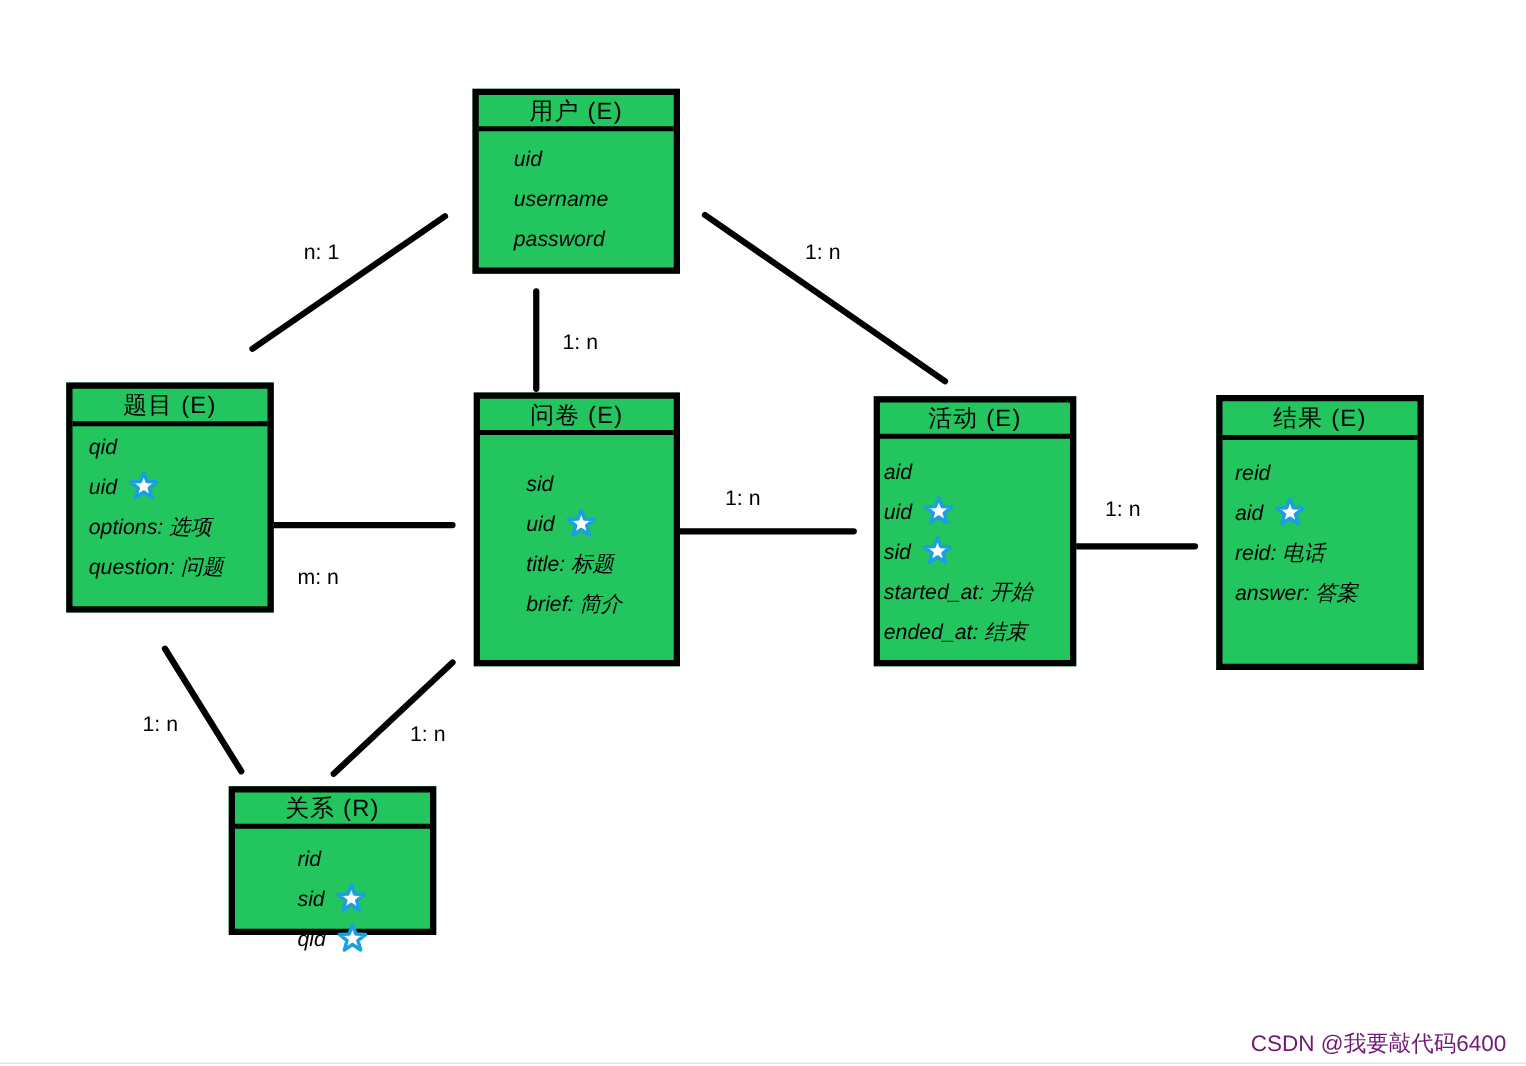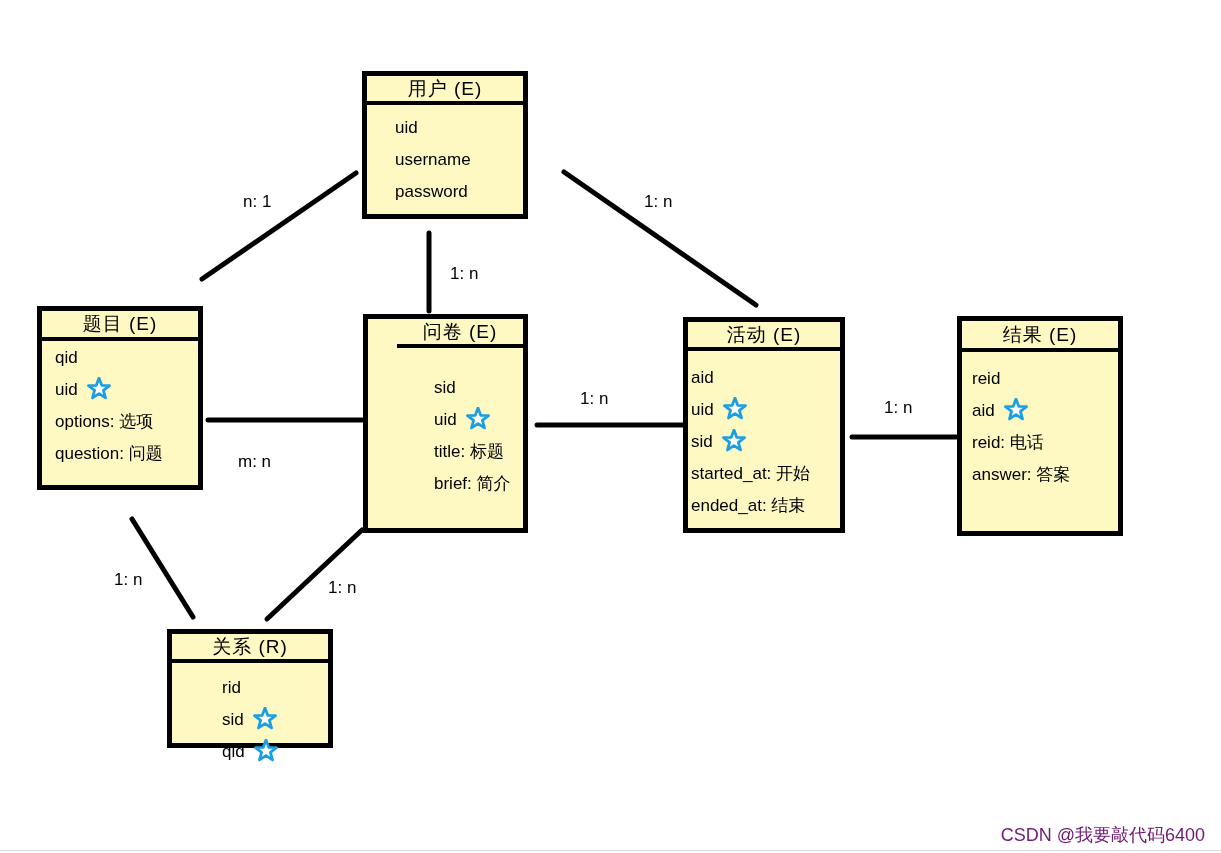--- a/index.html
+++ b/index.html
@@ -18,36 +18,38 @@
   .lines-layer {
     position: absolute;
     left: 0; top: 0;
     width: 1221px;
     height: 853px;
     z-index: 1;
   }
   .entity {
     position: absolute;
     border: 5px solid #000000;
-    background: #fef9c3;
+    background: #22c55e;
     box-sizing: border-box;
     z-index: 2;
+    margin-left: 16px;
   }
   .entity-header {
     border-bottom: 4px solid #000000;
     display: flex;
     align-items: center;
     justify-content: center;
     font-size: 19px;
     color: #000000;
     letter-spacing: 1px;
     white-space: nowrap;
   }
   .entity-body {
     box-sizing: border-box;
+    font-style: italic;
   }
   .attr-row {
     height: 32px;
     line-height: 32px;
     font-size: 17px;
     color: #000000;
     white-space: nowrap;
   }
   .attr-row .star {
     display: inline-block;
@@ -84,21 +86,21 @@
 
   
   #entity-user     { left: 362px; top:  71px; width: 166px; height: 148px; }
   #entity-user     .entity-header { height: 25px; }
   #entity-user     .entity-body { padding: 7px 0 0 28px; }
 
   #entity-question { left:  37px; top: 306px; width: 166px; height: 184px; }
   #entity-question .entity-header { height: 26px; }
   #entity-question .entity-body { padding: 1px 0 0 13px; }
 
-  #entity-survey   { left: 363px; top: 314px; width: 165px; height: 219px; padding-left: 29px; }
+  #entity-survey   { left: 363px; top: 314px; width: 165px; height: 219px; }
   #entity-survey   .entity-header { height: 25px; }
   #entity-survey   .entity-body { padding: 24px 0 0 37px; }
 
   #entity-activity { left: 683px; top: 317px; width: 162px; height: 216px; }
   #entity-activity .entity-header { height: 25px; }
   #entity-activity .entity-body { padding: 11px 0 0 3px; }
 
   #entity-result   { left: 957px; top: 316px; width: 166px; height: 220px; }
   #entity-result   .entity-header { height: 27px; }
   #entity-result   .entity-body { padding: 11px 0 0 10px; }

